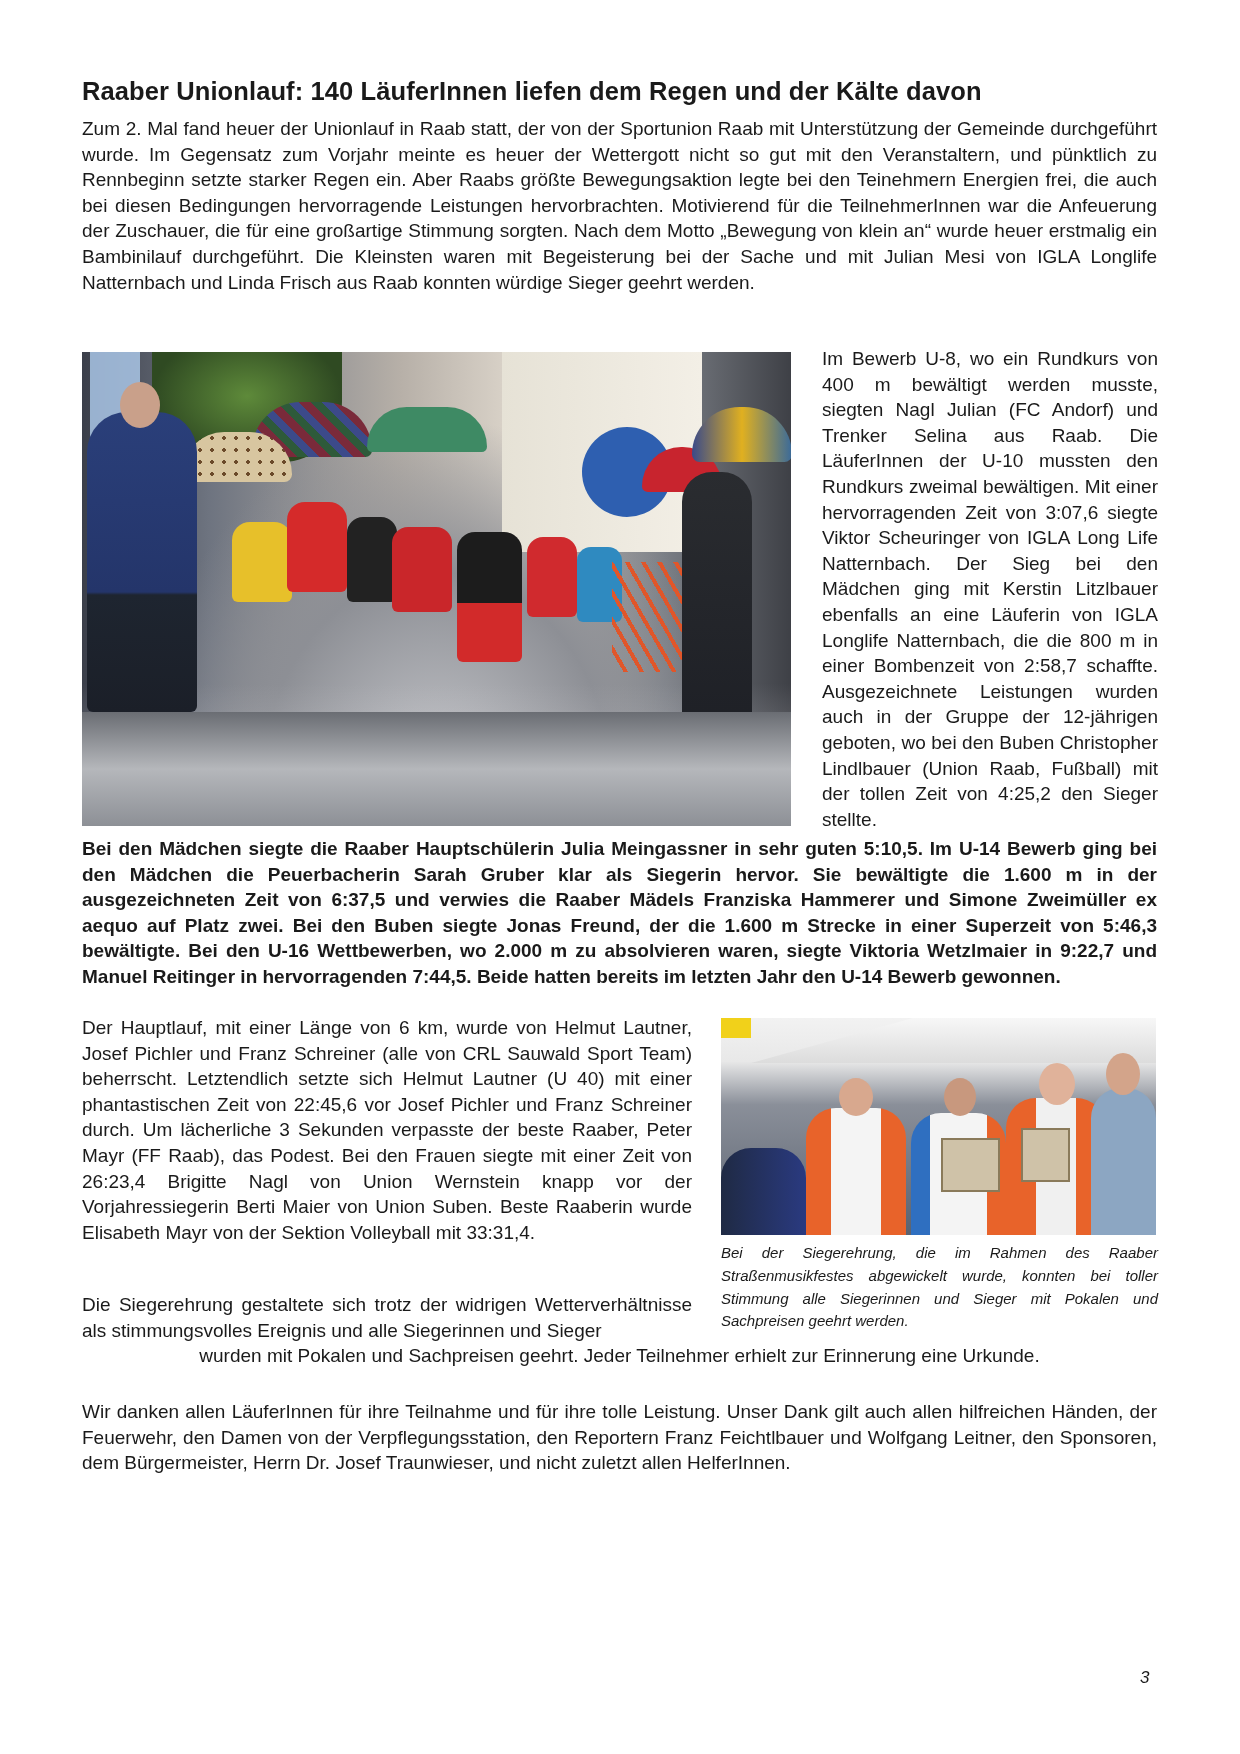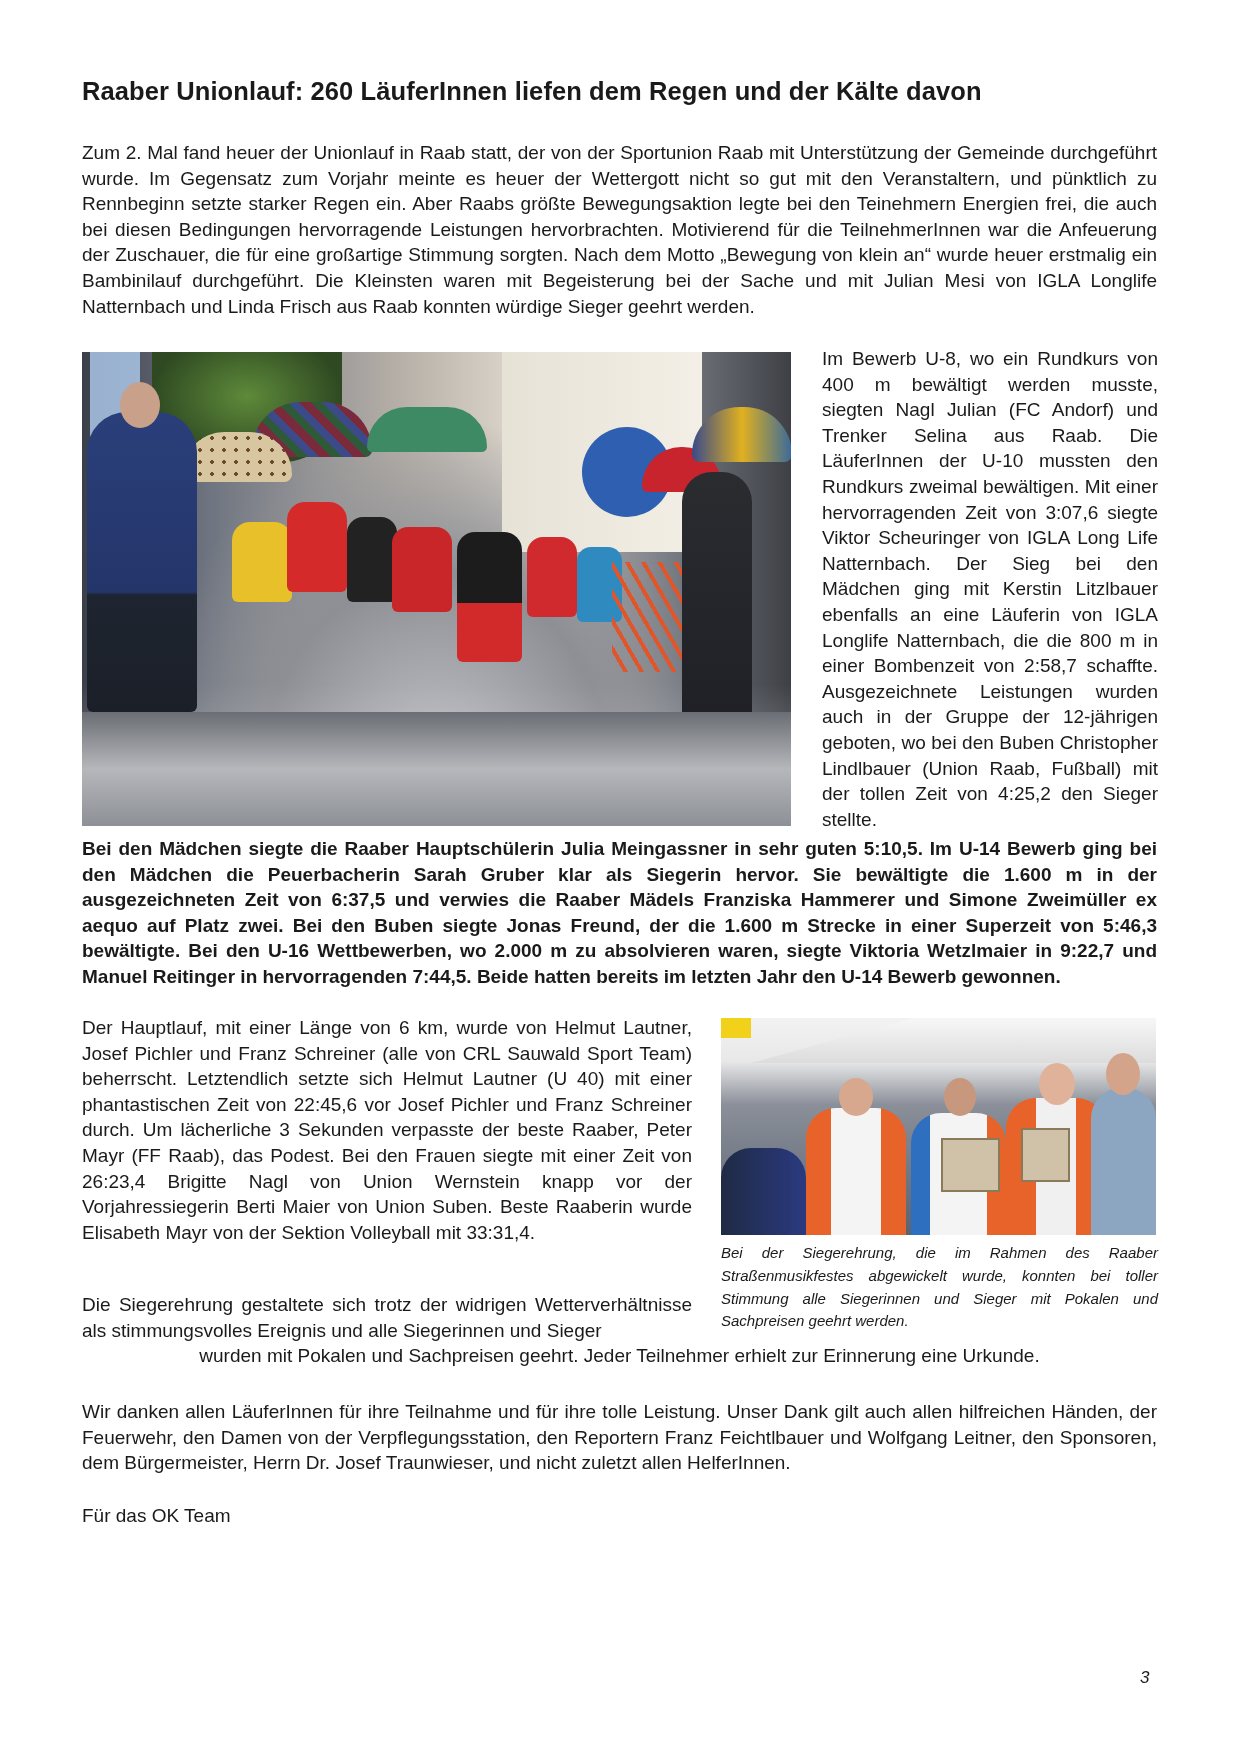--- a/index.html
+++ b/index.html
@@ -1,21 +1,21 @@
 <!DOCTYPE html>
 <html><head>
   <meta charset="utf-8">
   <style>
     html, body { margin: 0; padding: 0; background: #ffffff; }
     body { width: 1240px; height: 1754px; position: relative; overflow: hidden;
       font-family: "Liberation Sans", sans-serif; color: #1a1a1a; }
     .abs { position: absolute; }
     .title { left: 82px; top: 60px; width: 1080px; font-size: 25.5px; font-weight: bold; letter-spacing: 0.1px; color: #1a1a1a; }
     .p { font-size: 19px; line-height: 25.6px; text-align: justify; }
-    .intro { left: 82px; top: 116px; width: 1075px; margin-top: 24px; }
+    .intro { left: 82px; top: 116px; width: 1075px; }
     .col-right { left: 822px; top: 346px; width: 336px; }
     .full1 { left: 82px; top: 836px; width: 1075px; font-weight: bold; }
     .col-left2 { left: 82px; top: 1015px; width: 610px; }
     .siegerehrung { left: 82px; top: 1292px; width: 610px; }
     .siegerehrung-cont { left: 82px; top: 1343px; width: 1075px; text-align: center; }
     .danke { left: 82px; top: 1392px; width: 1075px; margin-top: 7px; }
     .sign { left: 82px; top: 1503px; width: 600px; text-align: left; }
     .caption { left: 721px; top: 1242px; width: 437px; font-size: 15px; line-height: 22.8px; font-style: italic; text-align: justify; }
     .pagenum { left: 1140px; top: 1668px; font-size: 17px; font-style: italic; }
 
@@ -28,21 +28,21 @@
     }
     .photo2 { left: 721px; top: 1018px; width: 435px; height: 217px;
       background:
         linear-gradient(180deg, #f2f2f2 0%, #e8e8e8 20%, #8a8f99 40%, #5a6270 100%);
     }
     .shape { position: absolute; }
   </style>
 </head>
 <body>
 
-<h1 class="abs title">Raaber Unionlauf: 260 LäuferInnen liefen dem Regen und der Kälte davon</h1>
+<h1 class="abs title">Raaber Unionlauf: 140 LäuferInnen liefen dem Regen und der Kälte davon</h1>
 
 <div class="abs p intro">Zum 2. Mal fand heuer der Unionlauf in Raab statt, der von der Sportunion Raab mit Unterstützung der Gemeinde durchgeführt wurde. Im Gegensatz zum Vorjahr meinte es heuer der Wettergott nicht so gut mit den Veranstaltern, und pünktlich zu Rennbeginn setzte starker Regen ein. Aber Raabs größte Bewegungsaktion legte bei den Teinehmern Energien frei, die auch bei diesen Bedingungen hervorragende Leistungen hervorbrachten. Motivierend für die TeilnehmerInnen war die Anfeuerung der Zuschauer, die für eine großartige Stimmung sorgten. Nach dem Motto „Bewegung von klein an“ wurde heuer erstmalig ein Bambinilauf  durchgeführt. Die Kleinsten waren mit Begeisterung bei der Sache und mit Julian Mesi von IGLA Longlife Natternbach und Linda Frisch aus Raab konnten würdige Sieger geehrt werden.</div>
 
 <div class="abs photo photo1">
   <div class="shape" style="left:8px;top:0;width:50px;height:120px;background:#a9c6e6;opacity:.85;"></div>
   <div class="shape" style="left:70px;top:0;width:190px;height:110px;background:radial-gradient(ellipse at 50% 40%,#5e8a3a,#2f4a22 70%);border-radius:0 0 60px 40px;"></div>
   <div class="shape" style="left:420px;top:0;width:200px;height:200px;background:linear-gradient(90deg,#e6e2d6,#f3efe6);"></div>
   <div class="shape" style="left:170px;top:50px;width:120px;height:55px;border-radius:60px 60px 8px 8px;background:repeating-linear-gradient(45deg,#7a2a3a 0 8px,#2e5a3a 8px 16px,#3c4a8a 16px 24px);"></div>
   <div class="shape" style="left:285px;top:55px;width:120px;height:45px;border-radius:60px 60px 8px 8px;background:#3e8a64;"></div>
   <div class="shape" style="left:100px;top:80px;width:110px;height:50px;border-radius:55px 55px 10px 10px;background:radial-gradient(circle,#6b4a2a 20%,#d8c6a0 22%) 0 0/12px 12px;"></div>
@@ -86,16 +86,15 @@
 </div>
 
 <div class="abs caption">Bei der Siegerehrung, die im Rahmen des Raaber Straßenmusikfestes abgewickelt wurde, konnten bei toller Stimmung alle Siegerinnen und Sieger mit Pokalen und Sachpreisen geehrt werden.</div>
 
 <div class="abs p siegerehrung">Die Siegerehrung gestaltete sich trotz der widrigen Wetterverhältnisse als stimmungsvolles Ereignis und alle Siegerinnen und Sieger</div>
 <div class="abs p siegerehrung-cont">wurden mit  Pokalen und Sachpreisen geehrt. Jeder Teilnehmer erhielt zur  Erinnerung eine Urkunde.</div>
 
 <div class="abs p danke">Wir danken allen LäuferInnen für ihre Teilnahme und für ihre tolle Leistung. Unser Dank gilt auch allen hilfreichen Händen, der Feuerwehr, den Damen von der Verpflegungsstation, den Reportern Franz Feichtlbauer und Wolfgang Leitner, den Sponsoren, dem Bürgermeister, Herrn Dr. Josef Traunwieser, und nicht zuletzt allen HelferInnen.</div>
 
 <div class="abs p sign">
-  <div>Für das OK Team</div>
 </div>
 
 <div class="abs pagenum">3</div>
 
 </body></html>

